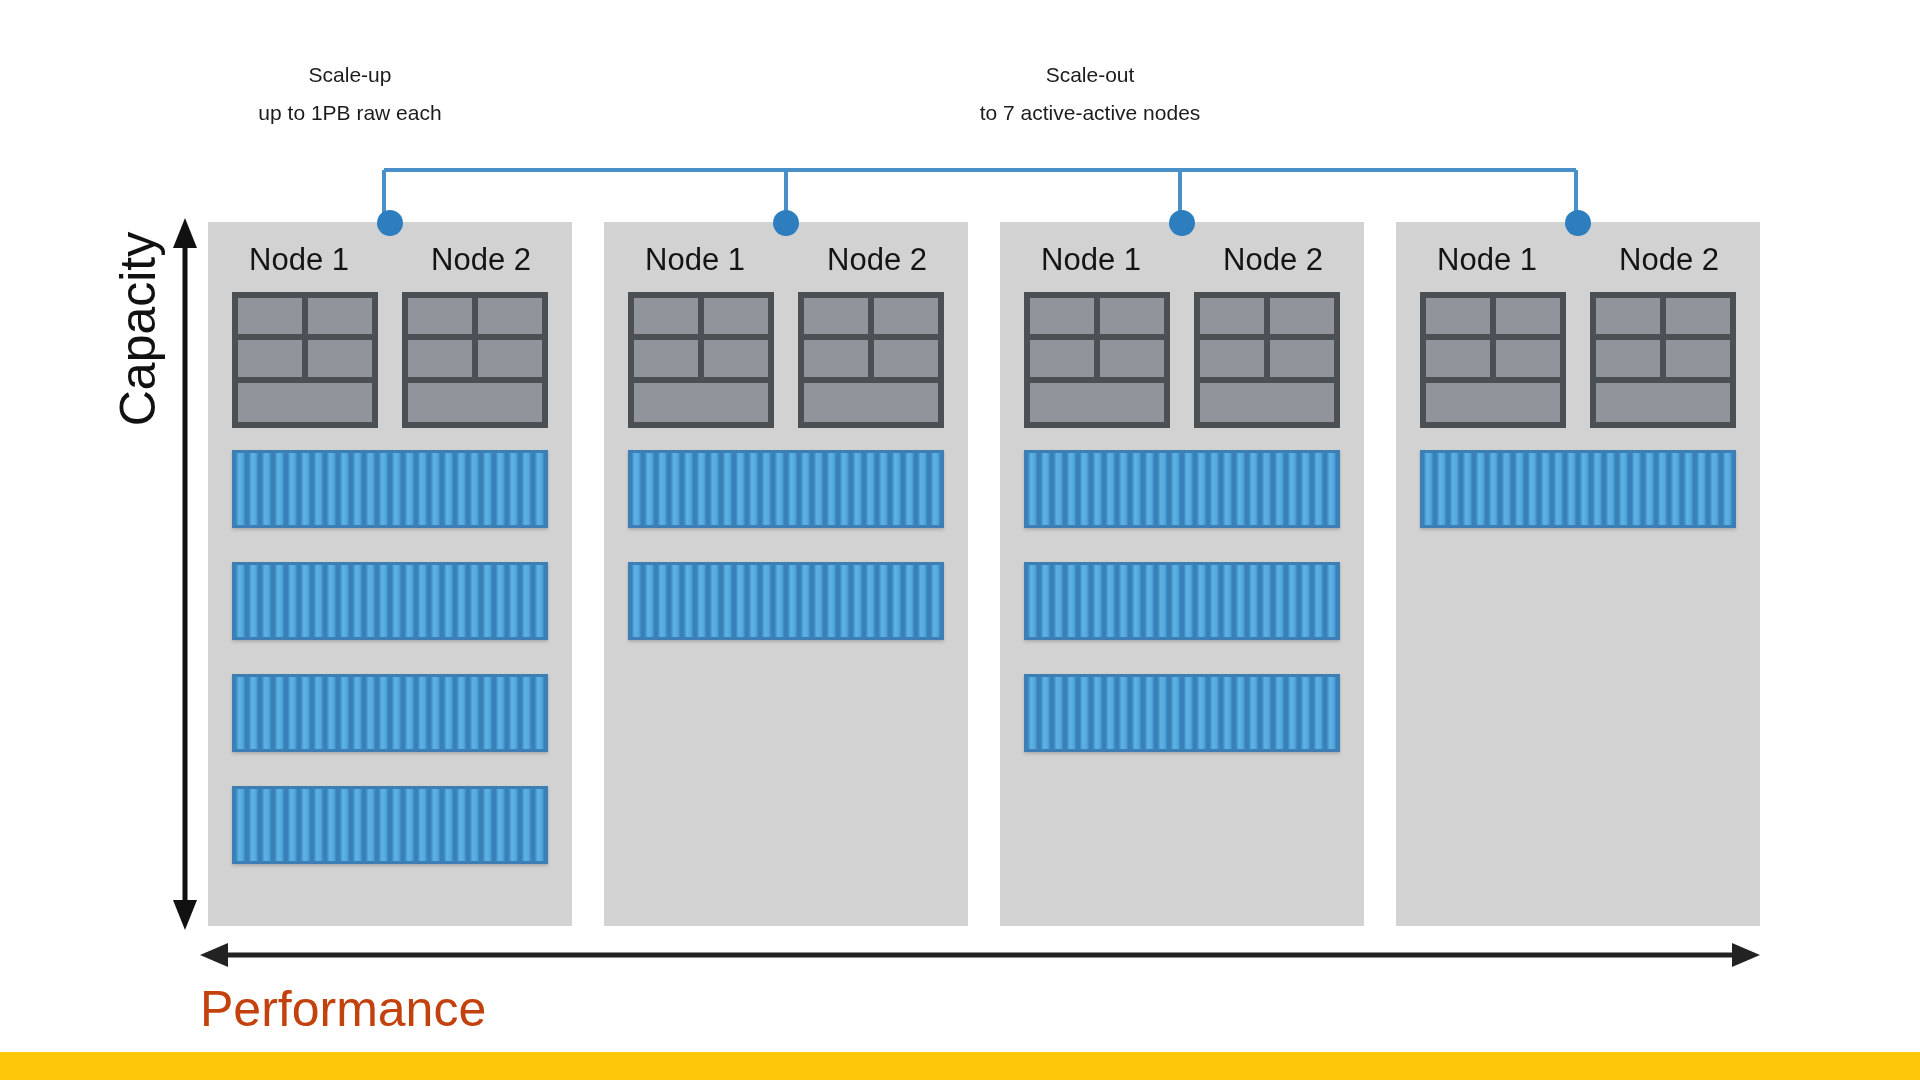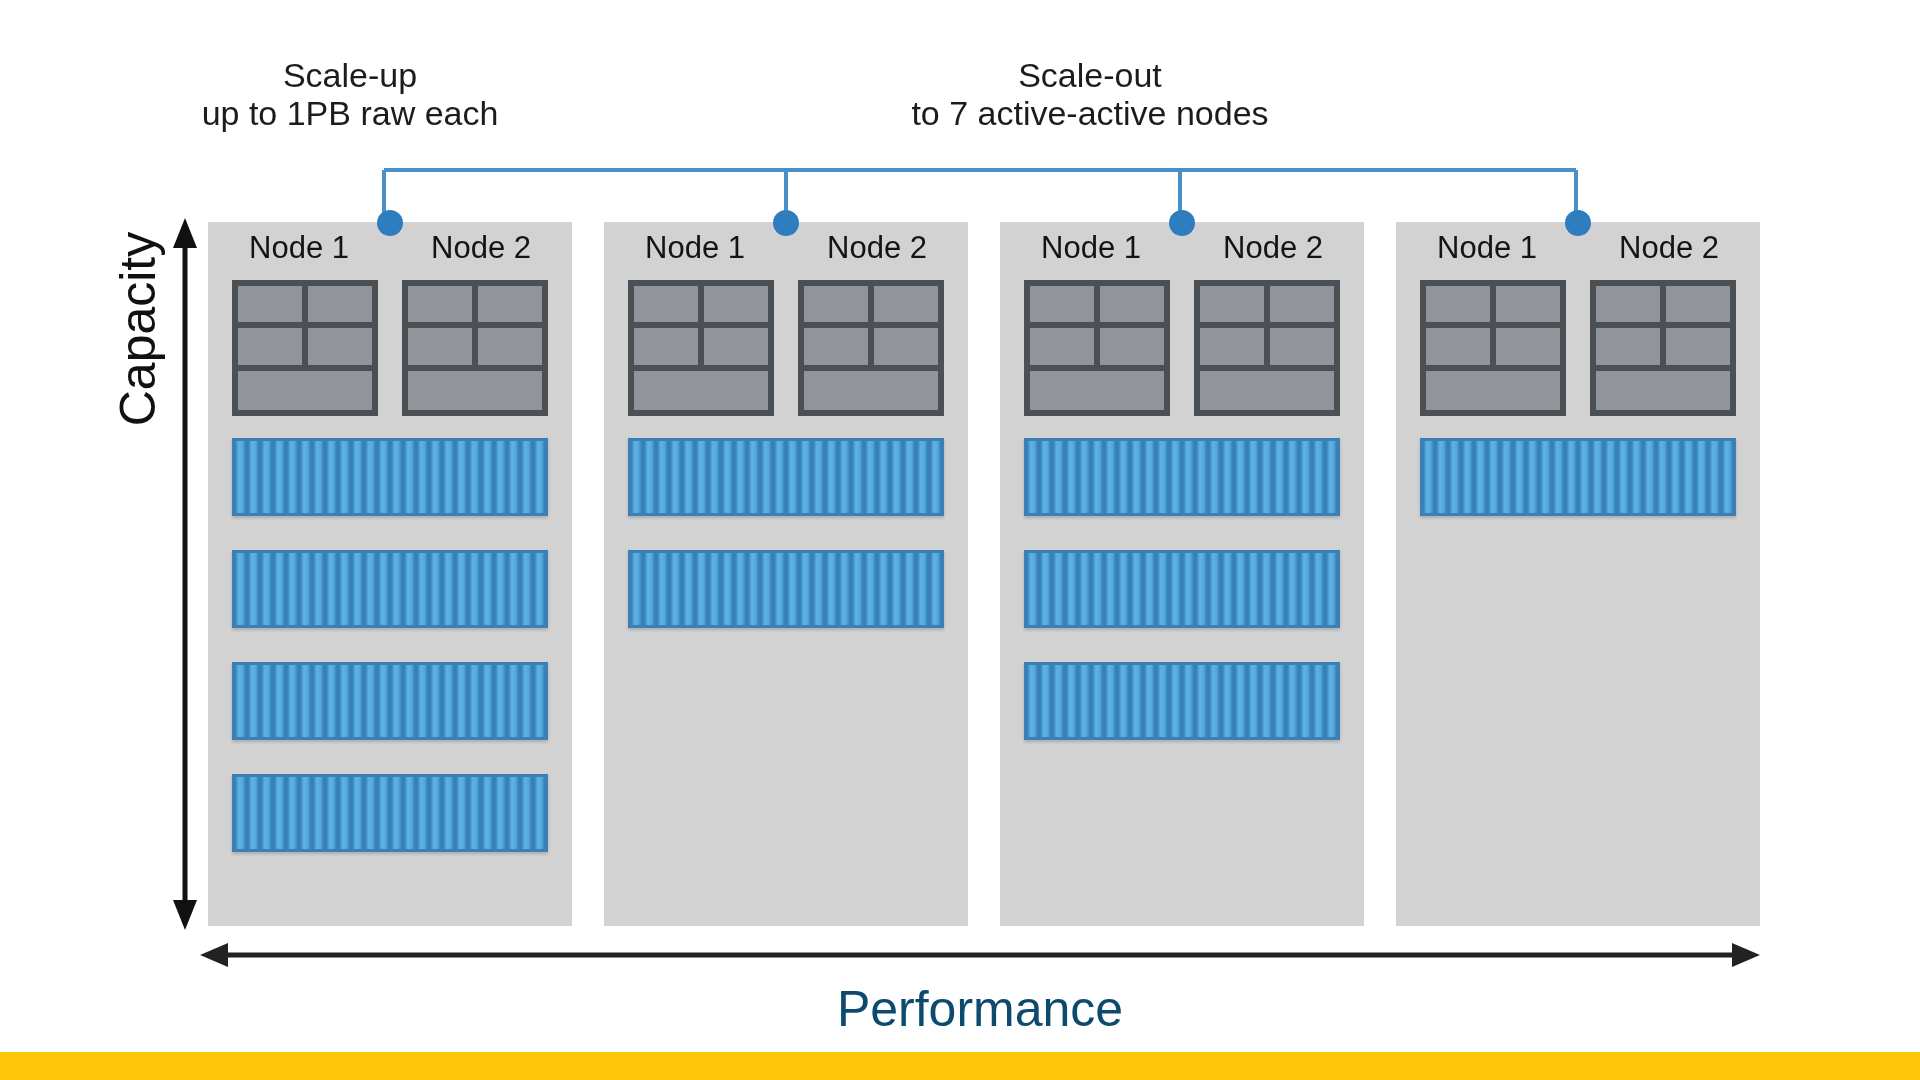--- a/index.html
+++ b/index.html
@@ -20,21 +20,21 @@
     position: absolute;
     left: 0; top: 0;
     width: 1920px;
     height: 1080px;
   }
 
   
   .annot {
     position: absolute;
     text-align: center;
-    font-size: 34px;
+    font-size: 21px;
     line-height: 38px;
     color: #1c1c1c;
     font-family: "Liberation Sans", sans-serif;
     white-space: pre-line;
   }
   #annot-scaleup { left: 130px; top: 56px; width: 440px; }
   #annot-scaleout { left: 760px; top: 56px; width: 660px; }
 
   
   #bracket {
@@ -69,23 +69,22 @@
     left: 200px;
     top: 940px;
     width: 1560px;
     height: 30px;
   }
   #performance-label {
     position: absolute;
     left: 200px;
     top: 980px;
     width: 1560px;
-    text-align: center;
     font-size: 50px;
-    color: #0c4a6e;
+    color: #c2410c;
     font-family: "Liberation Sans", sans-serif;
   }
 
   
   #columns {
     position: absolute;
     left: 208px;
     top: 222px;
     width: 1552px;
     height: 704px;
@@ -97,21 +96,21 @@
     flex: 1 1 0;
     background: #d2d2d2;
     display: flex;
     flex-direction: column;
     align-items: center;
   }
 
   .node-labels {
     display: flex;
     width: 100%;
-    padding-top: 8px;
+    padding-top: 20px;
     box-sizing: border-box;
   }
   .node-label {
     flex: 1 1 0;
     text-align: center;
     font-size: 31px;
     color: #141414;
     font-family: "Liberation Sans", sans-serif;
   }
 

